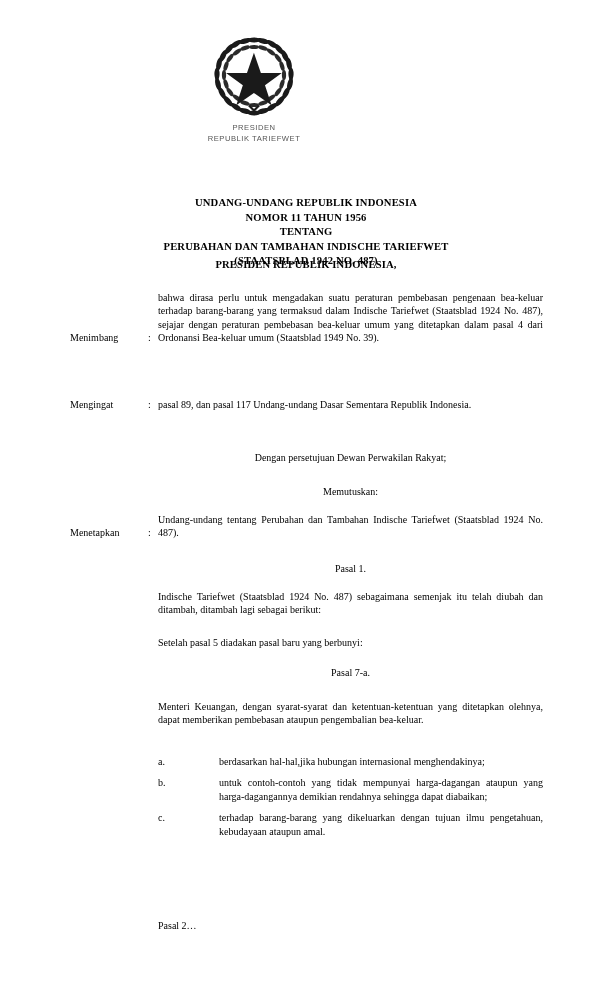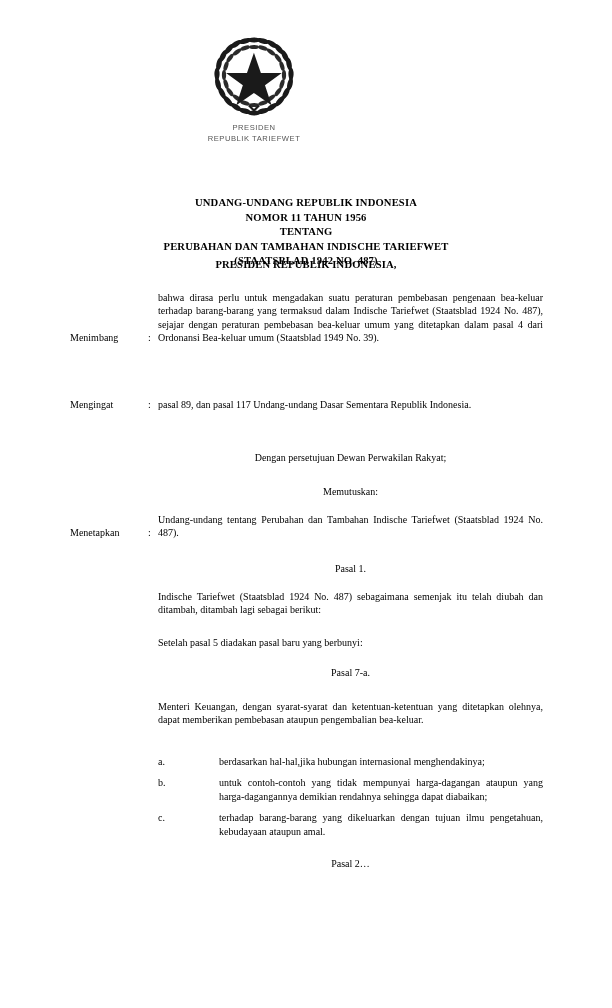--- a/index.html
+++ b/index.html
@@ -119,23 +119,23 @@
     flex: 1 1 auto;
     text-align: justify;
     text-justify: inter-word;
     margin-left: 32px;
   }
 
   .footer-note {
     position: absolute;
     left: 158px;
     width: 385px;
-    top: 858px;
+    top: 920px;
     font-size: 10px;
-    text-align: center;
+    text-align: left;
   }
 </style>
 </head>
 <body>
 
 <div class="page">
 
   <div class="emblem-block">
     <svg class="emblem-svg" width="92" height="86" viewBox="0 0 92 86">
       <g fill="#1a1a1a">

